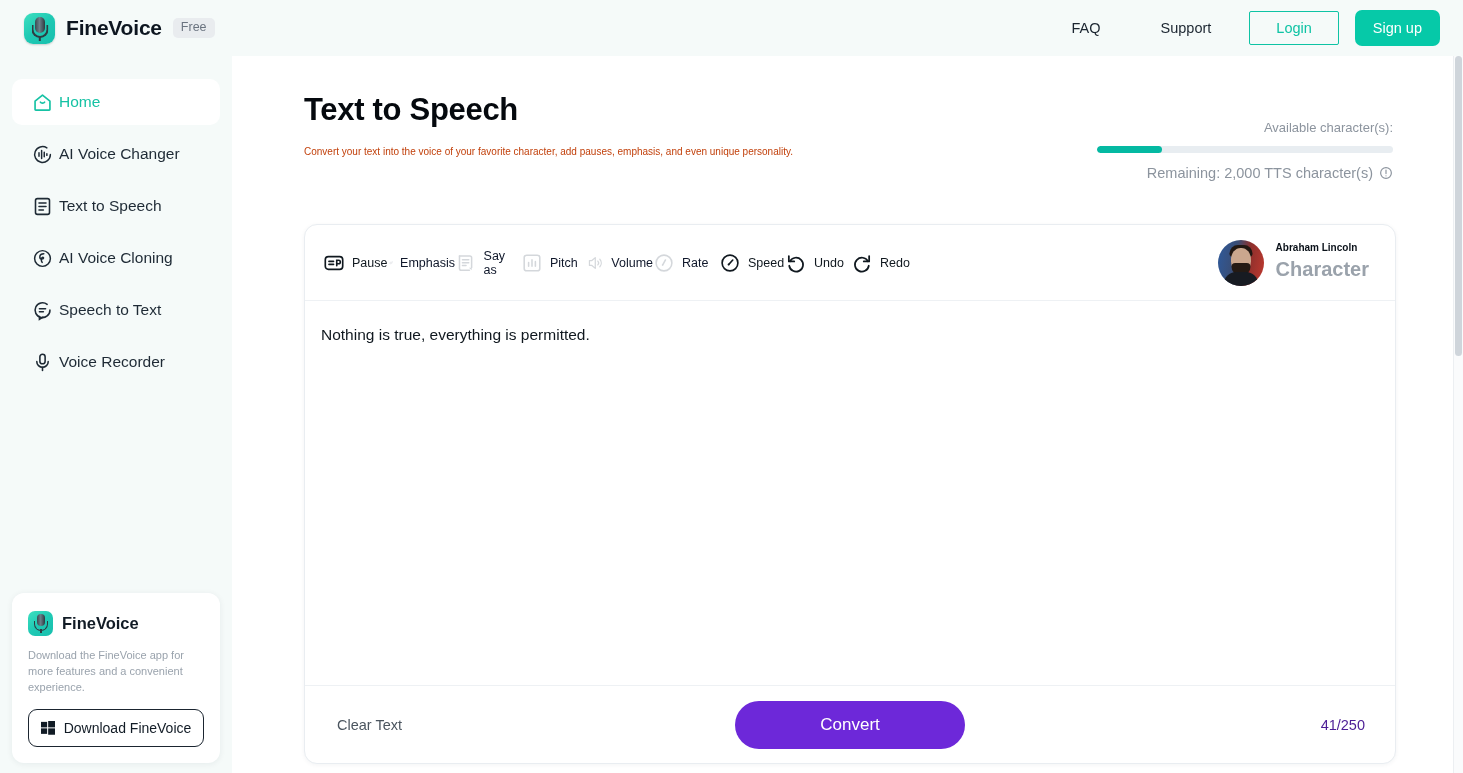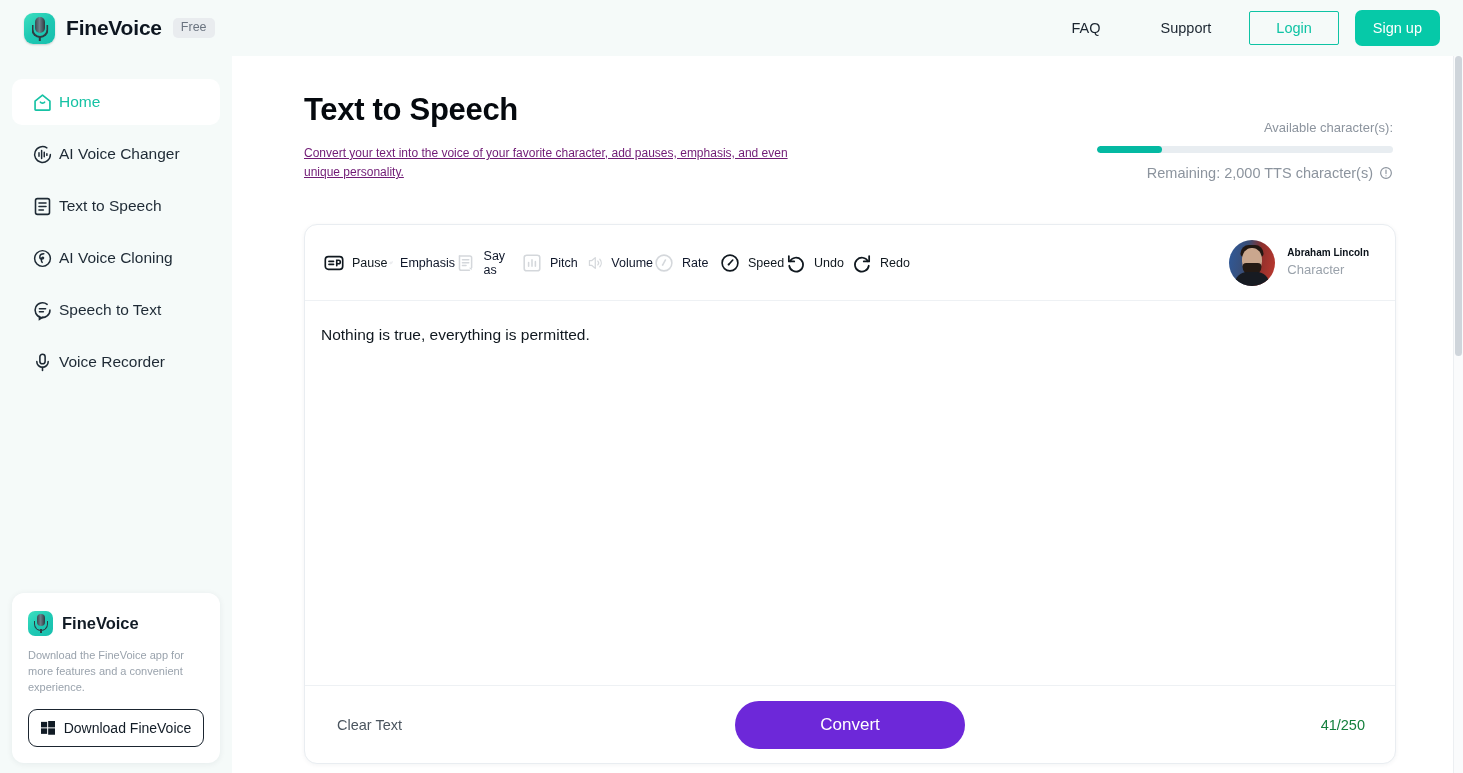--- a/index.html
+++ b/index.html
@@ -120,21 +120,21 @@
     position: absolute; top: 56px; left: 232px;
     width: 1231px; height: 717px;
     background: #ffffff; overflow: hidden;
   }
   .page-title {
     position: absolute; left: 72px; top: 36px;
     font-size: 31px; font-weight: 700; color: #05090e; letter-spacing: -.3px;
   }
   .page-sub {
     position: absolute; left: 72px; top: 88px; width: 520px;
-    font-size: 12px; line-height: 1.6; color: #701a75; text-decoration: underline;
+    font-size: 10px; line-height: 1.6; color: #c2410c;
   }
 
   
   .quota { position: absolute; right: 70px; top: 64px; width: 296px; text-align: right; }
   .quota-label { font-size: 13px; color: #8c949e; margin-bottom: 11px; }
   .quota-track {
     width: 296px; height: 7px; background: #e8edf1; border-radius: 4px; overflow: hidden;
   }
   .quota-fill { height: 100%; background: #04b9a2; border-radius: 4px; width: 22%; }
   .quota-rem {
@@ -189,39 +189,39 @@
     width: 19px; height: 13px; border-radius: 4px 4px 10px 10px;
     background: #241a14;
   }
   .avatar .body {
     position: absolute; left: 50%; bottom: 0; transform: translateX(-50%);
     width: 34px; height: 14px; border-radius: 12px 12px 0 0;
     background: #171b22;
   }
   .char-meta { line-height: 1.28; }
   .char-name { font-size: 10px; font-weight: 700; color: #0a1119; max-width: 105px; }
-  .char-role { font-size: 13px; color: #9aa2ab; margin-top: 2px; }
+  .char-role { font-size: 20px; color: #9aa2ab; margin-top: 2px; font-weight: bold; }
 
   .text-area {
     flex: 1; padding: 22px 20px 0 16px;
     font-size: 15.5px; color: #10181f; line-height: 1.5;
   }
   .footer-bar {
     height: 78px; border-top: 1px solid #eef1f4;
     display: flex; align-items: center; padding: 0 30px 0 32px;
     position: relative;
   }
   .clear-text { font-size: 14.5px; color: #4b555f; cursor: pointer; }
   .btn-convert {
     position: absolute; left: 50%; transform: translateX(-50%);
     width: 230px; padding: 14px 0; border: none; border-radius: 28px;
     background: #6d28d9; color: #fff; font-size: 17px;
     font-family: "Liberation Sans", sans-serif; cursor: pointer;
   }
-  .counter { margin-left: auto; font-size: 14.5px; color: #15803d; }
+  .counter { margin-left: auto; font-size: 14.5px; color: #4c1d95; }
 
   
   .scroll-track {
     position: absolute; top: 56px; right: 0; width: 10px; height: 717px;
     background: #fafbfc; border-left: 1px solid #eceff2; z-index: 6;
   }
   .scroll-thumb {
     position: absolute; top: 0; right: 1px; width: 7px; height: 300px;
     background: #cfd5db; border-radius: 4px;
   }

